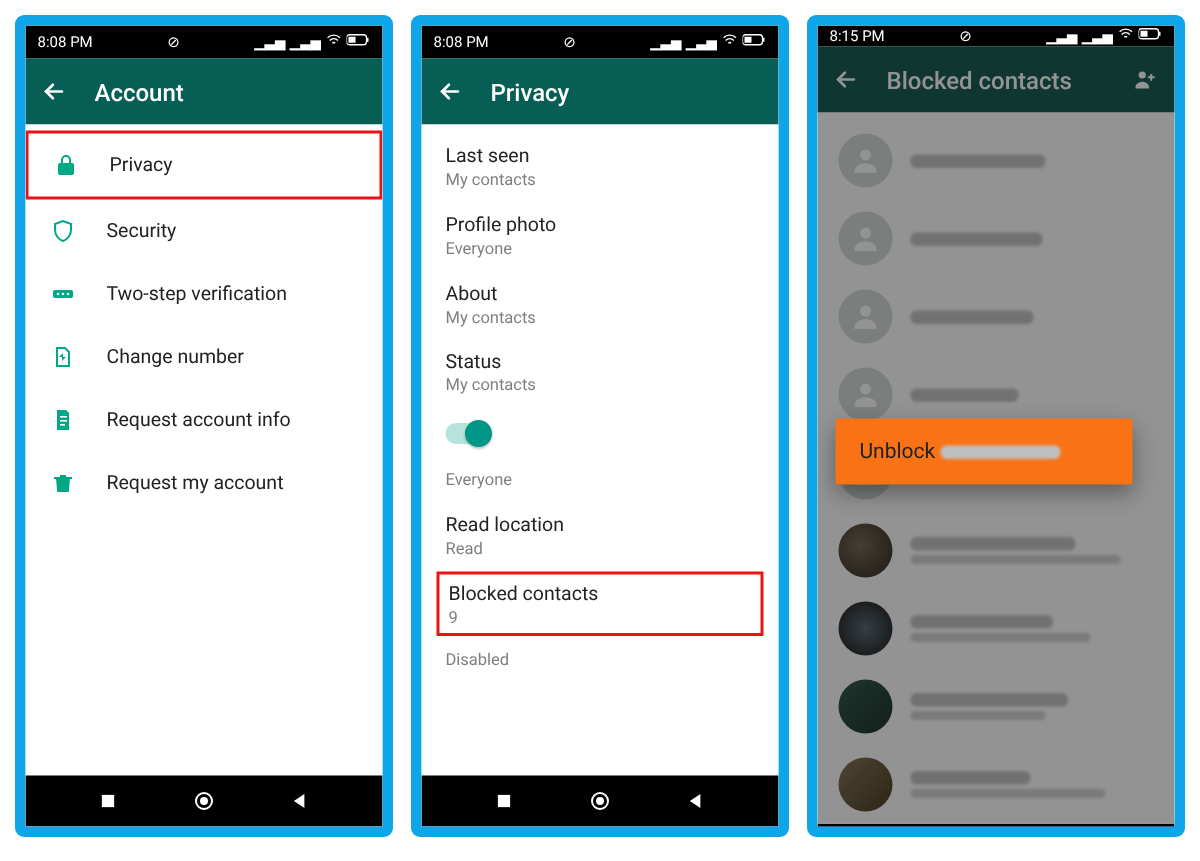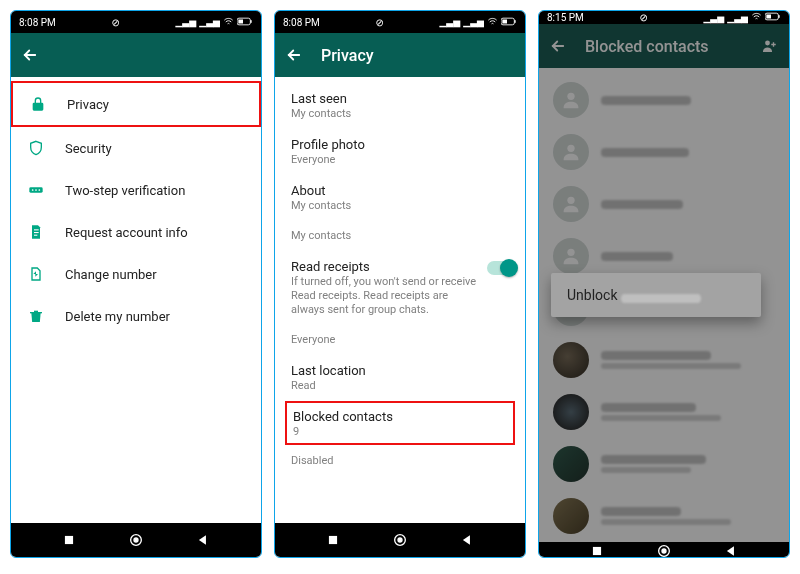--- a/index.html
+++ b/index.html
@@ -1,21 +1,21 @@
 <!DOCTYPE html>
 <html><head>
 <meta charset="utf-8">
 <style>
   * { box-sizing: border-box; margin: 0; padding: 0; }
   body { background: #fff; font-family: Roboto, "Helvetica Neue", Arial, sans-serif; }
   .stage { display: flex; gap: 12px; padding: 10px; }
   .phone {
     width: 254px;
     height: 548px;
-    border: 1px solid #0ea5e9;
+    border: 7px solid #0ea5e9;
     border-radius: 6px;
     overflow: hidden;
     display: flex;
     flex-direction: column;
     position: relative;
     background: #fff;
   }
   
   .status {
     height: 22px;
@@ -86,25 +86,25 @@
   .avatar.imgA { background: radial-gradient(circle at 40% 40%, #6b5d48, #2c2418 80%); }
   .avatar.imgB { background: radial-gradient(circle at 50% 50%, #4a5e6a, #111 85%); }
   .avatar.imgC { background: linear-gradient(135deg,#1c4c3c,#0c2018); }
   .avatar.imgD { background: linear-gradient(135deg,#7a6a44,#3a2e14); }
   .cinfo { flex:1; }
   .blurline { height:9px; background:#bfbfbf; border-radius:4px; filter:blur(1.2px); }
   .blursub { height:6px; background:#cfcfcf; border-radius:3px; margin-top:3px; filter:blur(1.2px); }
   
   .popup {
     position:absolute; left:12px; right:28px; top:262px;
-    background:#a3a3a3; border-radius:2px;
+    background:#f97316; border-radius:2px;
     box-shadow:0 6px 14px rgba(0,0,0,.35);
     z-index:5;
     padding:14px 16px;
-    display:flex; align-items:flex-end; gap:4px;
+    display:flex; align-items:center; gap:4px;
   }
   .popup .mt { font-size:14px; color:#222; }
   .popup .mb { height:9px; width:80px; background:#bfbfbf; border-radius:4px; filter:blur(1.2px);}
   
   .navbar {
     height: 34px; background:#000; display:flex; align-items:center; justify-content:space-evenly;
   }
   .navbtn { width:18px; height:18px; color:#fff; display:flex; align-items:center; justify-content:center;}
 </style>
 </head>
@@ -135,20 +135,21 @@
         </span>
       </div>
     </div>
     <div class="header">
       <div class="back">
         <svg width="18" height="18" viewBox="0 0 24 24" fill="none" stroke="#fff" stroke-width="2.4" stroke-linecap="round">
             <path d="M19 12H5"></path>
             <path d="M11 18l-6-6 6-6"></path>
           </svg>
       </div>
+      <div class="title">Account</div>
     </div>
     <div class="content">
       <div class="menu-list">
         <div class="menu-item highlight-red">
           <div class="ico">
             <svg width="16" height="16" viewBox="0 0 24 24" fill="#00a884">
                 <path d="M12 2a5 5 0 0 0-5 5v3H6a2 2 0 0 0-2 2v8a2 2 0 0 0 2 2h12a2 2 0 0 0 2-2v-8a2 2 0 0 0-2-2h-1V7a5 5 0 0 0-5-5zm-3 5a3 3 0 1 1 6 0v3H9V7z"></path>
               </svg>
           </div>
           <div class="lbl">Privacy</div>
@@ -167,47 +168,47 @@
                 <rect x="2" y="8" width="20" height="8" rx="2"></rect>
                 <circle cx="7" cy="12" r="1.3" fill="#fff"></circle>
                 <circle cx="12" cy="12" r="1.3" fill="#fff"></circle>
                 <circle cx="17" cy="12" r="1.3" fill="#fff"></circle>
               </svg>
           </div>
           <div class="lbl">Two-step verification</div>
         </div>
         <div class="menu-item">
           <div class="ico">
+            <svg width="16" height="16" viewBox="0 0 24 24" fill="none" stroke="#00a884" stroke-width="2">
+                <path d="M6 3h8l4 4v14H6z"></path>
+                <path d="M12 8l-4 4h3v4l4-4h-3z" fill="#00a884" stroke="none"></path>
+              </svg>
+          </div>
+          <div class="lbl">Change number</div>
+        </div>
+        <div class="menu-item">
+          <div class="ico">
             <svg width="16" height="16" viewBox="0 0 24 24" fill="#00a884">
                 <path d="M6 2h9l3 3v17H6z"></path>
                 <rect x="9" y="8" width="7" height="1.6" fill="#fff"></rect>
                 <rect x="9" y="12" width="7" height="1.6" fill="#fff"></rect>
                 <rect x="9" y="16" width="5" height="1.6" fill="#fff"></rect>
               </svg>
           </div>
           <div class="lbl">Request account info</div>
         </div>
         <div class="menu-item">
           <div class="ico">
-            <svg width="16" height="16" viewBox="0 0 24 24" fill="none" stroke="#00a884" stroke-width="2">
-                <path d="M6 3h8l4 4v14H6z"></path>
-                <path d="M12 8l-4 4h3v4l4-4h-3z" fill="#00a884" stroke="none"></path>
-              </svg>
-          </div>
-          <div class="lbl">Change number</div>
-        </div>
-        <div class="menu-item">
-          <div class="ico">
             <svg width="16" height="16" viewBox="0 0 24 24" fill="#00a884">
                 <path d="M5 7h14l-1.2 14H6.2z"></path>
                 <path d="M9 4h6v2H9z"></path>
                 <rect x="3" y="6" width="18" height="2"></rect>
               </svg>
           </div>
-          <div class="lbl">Delete my number</div>
+          <div class="lbl">Request my account</div>
         </div>
       </div>
     </div>
     <div class="navbar">
       <div class="navbtn">
           <svg width="14" height="14" viewBox="0 0 24 24" fill="#fff">
             <rect x="5" y="5" width="14" height="14"></rect>
           </svg>
         </div>
       <div class="navbtn">
@@ -260,34 +261,31 @@
         </div>
         <div class="s-item">
           <div class="t">Profile photo</div>
           <div class="d">Everyone</div>
         </div>
         <div class="s-item">
           <div class="t">About</div>
           <div class="d">My contacts</div>
         </div>
         <div class="s-item">
+          <div class="t">Status</div>
           <div class="d">My contacts</div>
         </div>
         <div class="s-item readrow">
-          <div class="txt">
-            <div class="t">Read receipts</div>
-            <div class="d">If turned off, you won't send or receive Read receipts. Read receipts are always sent for group chats.</div>
-          </div>
           <div class="toggle"></div>
         </div>
         <div class="s-item">
           <div class="d">Everyone</div>
         </div>
         <div class="s-item">
-          <div class="t">Last location</div>
+          <div class="t">Read location</div>
           <div class="d">Read</div>
         </div>
         <div class="s-item highlight-red2">
           <div class="t">Blocked contacts</div>
           <div class="d">9</div>
         </div>
         <div class="s-item">
           <div class="d">Disabled</div>
         </div>
       </div>

